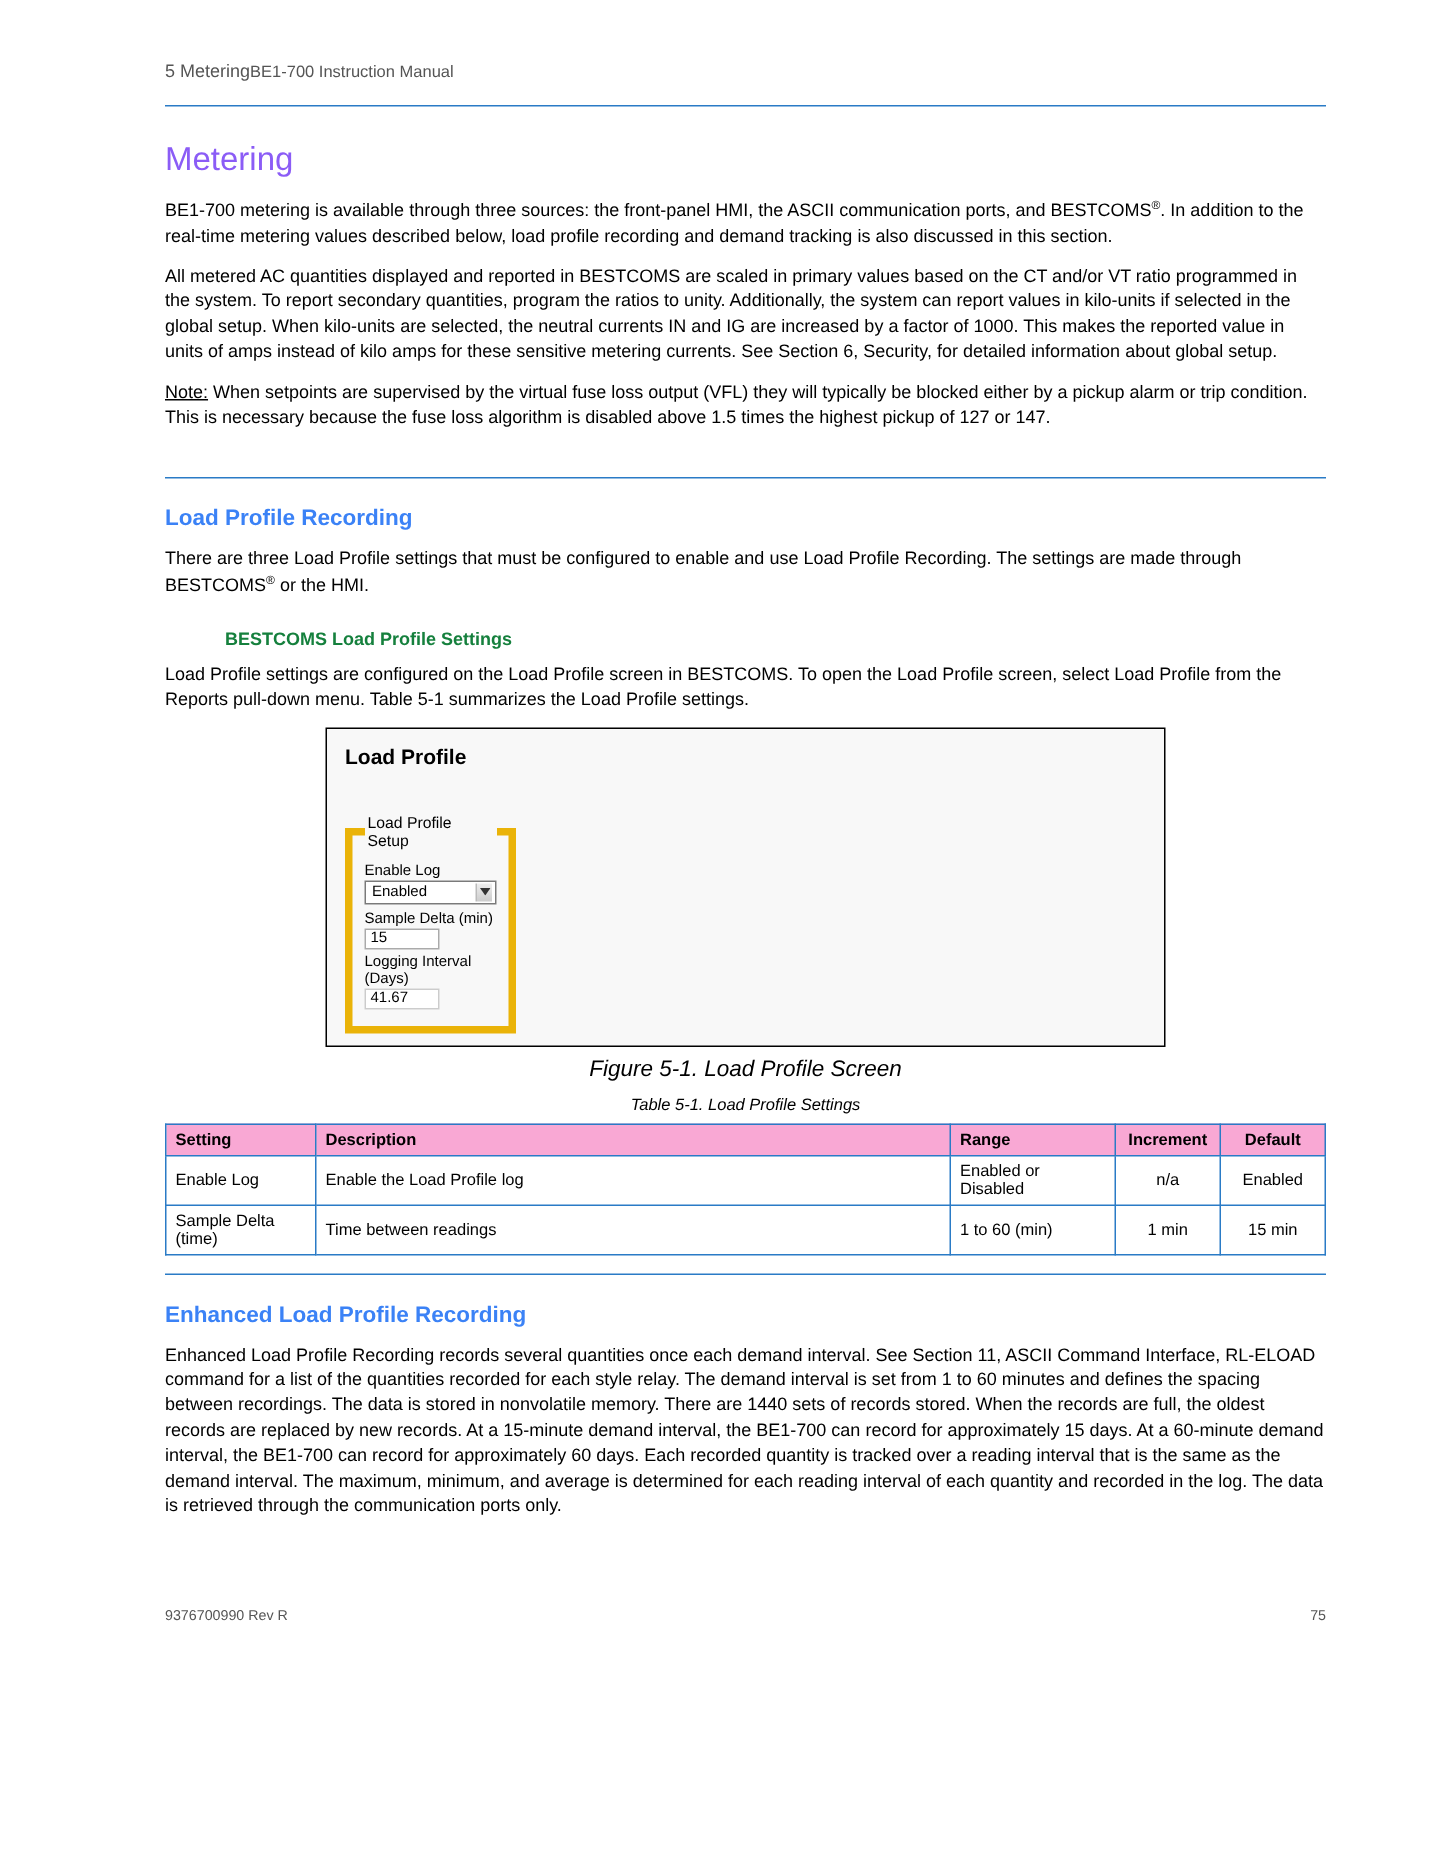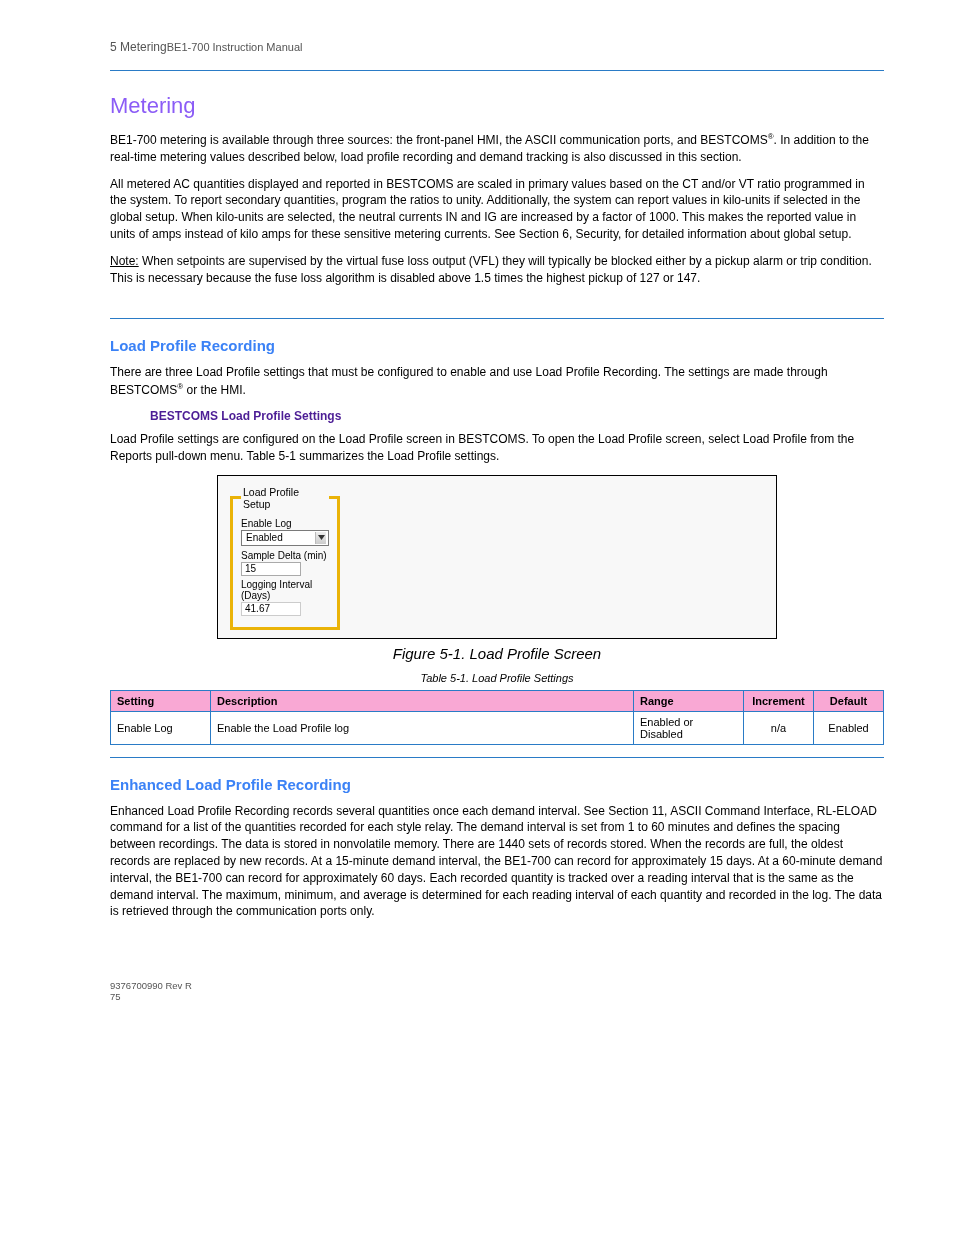--- a/index.html
+++ b/index.html
@@ -53,22 +53,22 @@
   h2.h2 {
     font-size: 15px;
     font-weight: bold;
     color: #3b82f6;
     margin-top: 18px;
     margin-bottom: 10px;
   }
   h3.h3 {
     font-size: 12px;
     font-weight: bold;
-    color: #4c1d95;
-    margin-top: 10px;
+    color: #15803d;
+    margin-top: 20px;
     margin-bottom: 8px;
     padding-left: 40px;
   }
   p {
     font-size: 12px;
     color: #000;
     line-height: 1.4;
     margin-bottom: 10px;
   }
   sup { font-size: 8px; vertical-align: super; }
@@ -80,25 +80,26 @@
     margin-right: auto;
     padding: 10px 12px 8px 12px;
   }
   .fig-title {
     font-size: 14px;
     font-weight: bold;
     font-family: Arial, sans-serif;
     margin-bottom: 6px;
   }
   fieldset {
-    border: 3px solid #eab308;
+    border: 5px solid #eab308;
     padding: 6px 8px 8px 8px;
     font-size: 11px;
     width: 100px;
     display: inline-block;
+    margin-top: 25px;
   }
   legend {
     font-size: 10.5px;
     padding: 0 2px;
   }
   .fld-label {
     font-size: 10px;
     margin-top: 2px;
     margin-bottom: 1px;
     display: block;
@@ -122,21 +123,21 @@
     border-left: 1px solid #bbb;
     display: flex;
     align-items: center;
     justify-content: center;
   }
   .fake-select .caret svg { width: 7px; height: 5px; }
   .fake-input {
     border: 1px solid #aaa;
     background: #fff;
     font-size: 10px;
-    width: 60px;
+    width: 50px;
     height: 14px;
     padding: 0 3px;
     margin-bottom: 3px;
     display: flex;
     align-items: center;
   }
   .caption {
     text-align: center;
     font-size: 15px;
     font-style: italic;
@@ -168,21 +169,20 @@
     font-style: italic;
     margin-top: 10px;
     margin-bottom: 4px;
   }
   .footer-row {
     display: flex;
     justify-content: space-between;
     font-size: 9.5px;
     color: #555;
     margin-top: 60px;
-    flex-direction: column;
   }
 </style>
 </head>
 <body>
 
 <div class="header-row">
   <span class="page-title">5  Metering</span>
   <span class="header-right">BE1-700 Instruction Manual</span>
 </div>
 <hr class="hr-blue">
@@ -205,20 +205,21 @@
 <h2 class="h2">Load Profile Recording</h2>
 
 <p>
   <span>There are three Load Profile settings that must be configured to enable and use Load Profile Recording. The settings are made through BESTCOMS</span><sup>®</sup><span> or the HMI.</span>
 </p>
 
 <h3 class="h3">BESTCOMS Load Profile Settings</h3>
 <p>Load Profile settings are configured on the Load Profile screen in BESTCOMS. To open the Load Profile screen, select Load Profile from the Reports pull-down menu. Table 5-1 summarizes the Load Profile settings.</p>
 
 <div class="fig">
+  <div class="fig-title">Load Profile</div>
   <fieldset>
     <legend>Load Profile Setup</legend>
     <span class="fld-label">Enable Log</span>
     <div class="fake-select">
       <span>Enabled</span>
       <span class="caret">
         <svg viewBox="0 0 7 5">
             <polygon points="0,0 7,0 3.5,5" fill="#333"></polygon>
           </svg>
       </span>
@@ -249,20 +250,27 @@
     </tr>
   </thead>
   <tbody>
     <tr>
       <td>Enable Log</td>
       <td>Enable the Load Profile log</td>
       <td>Enabled or Disabled</td>
       <td class="center">n/a</td>
       <td class="center">Enabled</td>
     </tr>
+    <tr>
+      <td>Sample Delta (time)</td>
+      <td>Time between readings</td>
+      <td>1 to 60 (min)</td>
+      <td class="center">1 min</td>
+      <td class="center">15 min</td>
+    </tr>
   </tbody>
 </table>
 
 <hr class="hr-blue3">
 
 <h2 class="h2">Enhanced Load Profile Recording</h2>
 <p>Enhanced Load Profile Recording records several quantities once each demand interval. See Section 11, ASCII Command Interface, RL-ELOAD command for a list of the quantities recorded for each style relay. The demand interval is set from 1 to 60 minutes and defines the spacing between recordings. The data is stored in nonvolatile memory. There are 1440 sets of records stored. When the records are full, the oldest records are replaced by new records. At a 15-minute demand interval, the BE1-700 can record for approximately 15 days. At a 60-minute demand interval, the BE1-700 can record for approximately 60 days. Each recorded quantity is tracked over a reading interval that is the same as the demand interval. The maximum, minimum, and average is determined for each reading interval of each quantity and recorded in the log. The data is retrieved through the communication ports only.</p>
 
 <div class="footer-row">
   <span>9376700990 Rev R</span>

